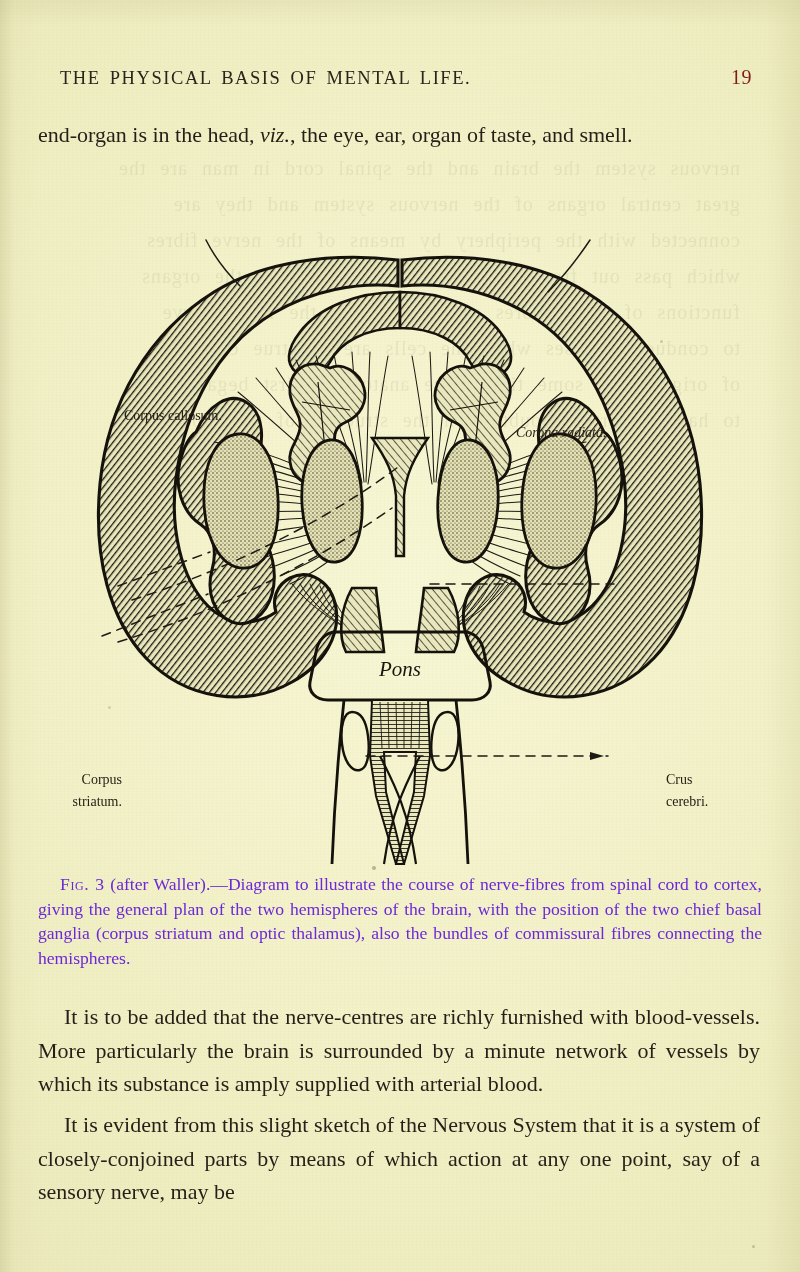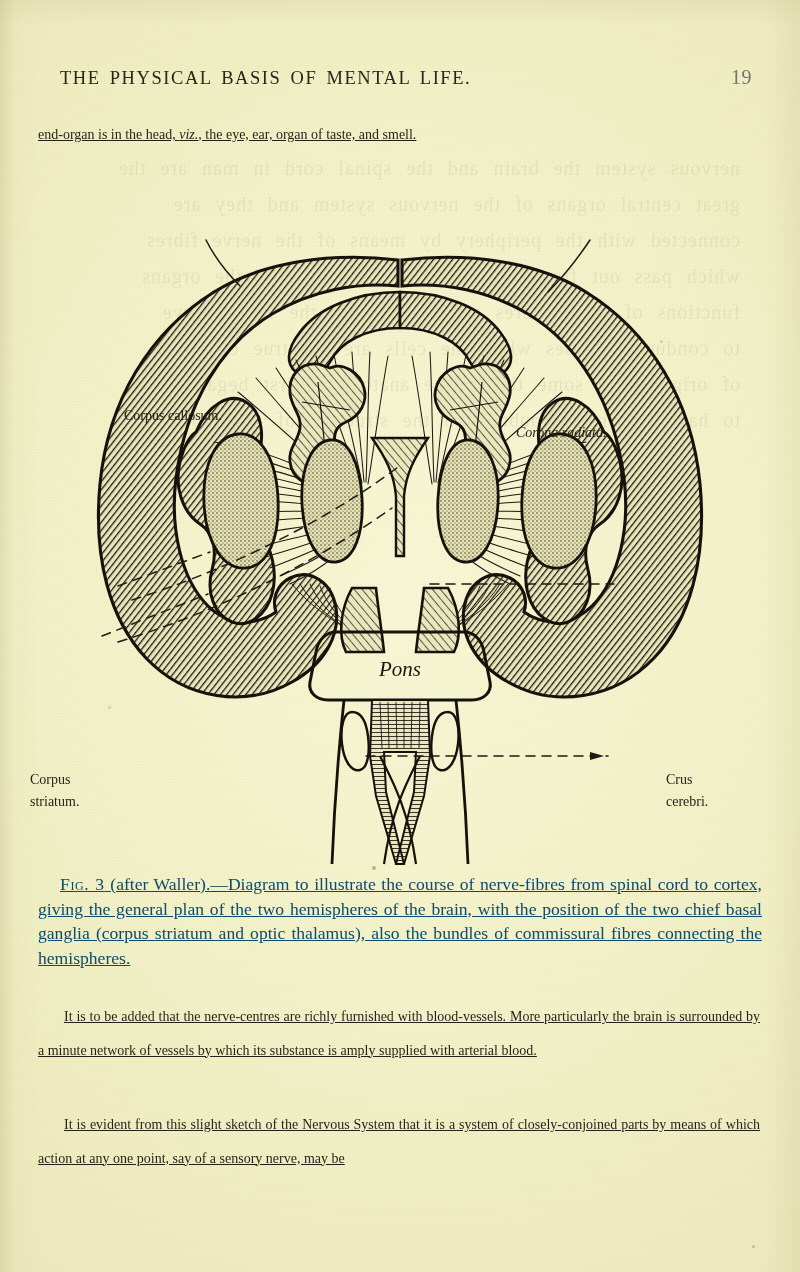--- a/index.html
+++ b/index.html
@@ -71,35 +71,34 @@
   }
   .runhead .title {
     font-size: 18.5px;
     letter-spacing: 1.55px;
     word-spacing: 3px;
     color: #2a251c;
   }
   .runhead .folio {
     font-size: 20px;
     letter-spacing: 0.5px;
-    color: #737373;
+    color: #7f1d1d;
     margin-left: 21px;
   }
 
   
   .para {
     position: absolute;
     left: 38px;
     width: 722px;
-    font-size: 14px;
+    font-size: 22px;
     line-height: 33.6px;
     text-align: justify;
     text-justify: inter-word;
     color: #241f18;
-    text-decoration: underline;
   }
   .para.nojust { text-align: left; }
   .para i { font-style: italic; }
   .p-top   { top: 118px; }
   .p-mid   { top: 1000px; }
   .p-bot   { top: 1108px; }
   .indent  { display: inline-block; width: 26px; }
 
   
   .figure {
@@ -111,38 +110,37 @@
   }
   .fig-label {
     position: absolute;
     font-size: 14px;
     line-height: 21.5px;
     color: #282219;
     white-space: pre-line;
   }
   .lbl-callosum { left: 124px; top: 209px; }
   .lbl-corona   { left: 516px; top: 226px; font-style: italic; }
-  .lbl-striatum { left: 30px;  top: 573px; text-align: left; width: 92px; }
+  .lbl-striatum { left: 30px;  top: 573px; text-align: right; width: 92px; }
   .lbl-thalamus { left: 14px;  top: 625px; text-align: right; width: 108px; }
   .lbl-crus     { left: 622px; top: 573px; margin-left: 44px; }
   .lbl-medulla  { left: 622px; top: 738px; }
 
   .fig-svg { position: absolute; left: 0; top: 0; }
 
   
   .caption {
     position: absolute;
     left: 38px;
     top: 872px;
     width: 724px;
     font-size: 17.6px;
     line-height: 24.6px;
     text-align: justify;
-    color: #0c4a6e;
-    text-decoration: underline;
+    color: #6d28d9;
   }
   .caption .smallcaps {
     font-variant: small-caps;
     letter-spacing: 0.6px;
   }
   .cap-indent { display: inline-block; width: 22px; }
 
   
   .speck { position: absolute; border-radius: 50%; background: #a89a63; pointer-events: none; }
 </style>

